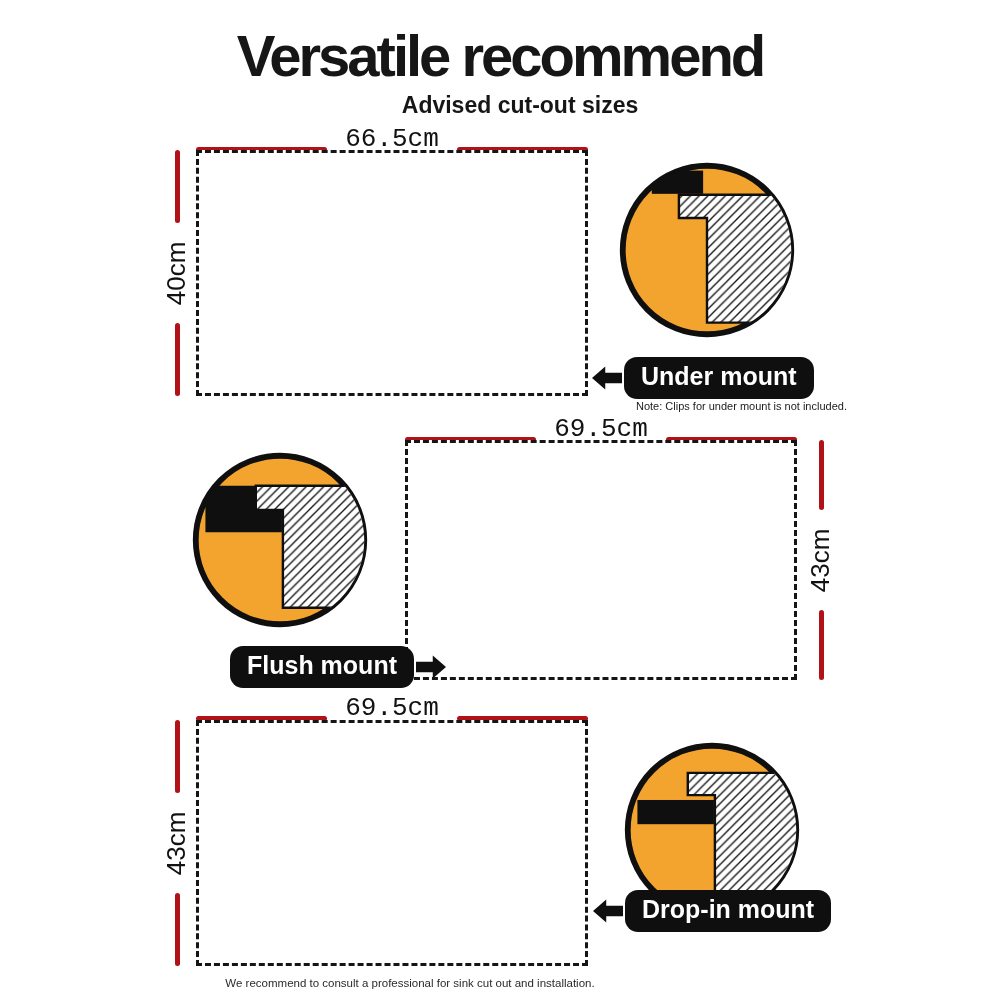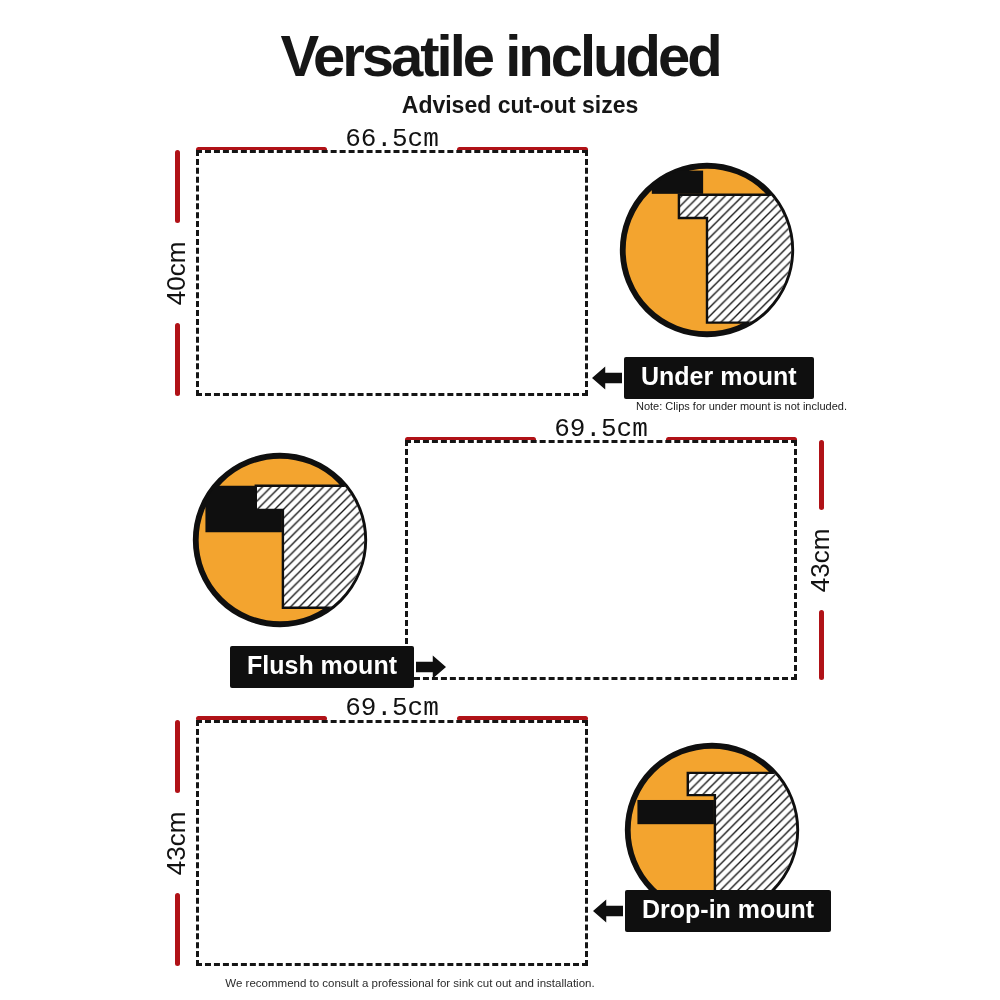--- a/index.html
+++ b/index.html
@@ -22,34 +22,34 @@
   .hline{height:5px;flex:1;background:var(--red);border-radius:3px;}
   .hdim .dim-text{font-size:26px;line-height:1;color:#121212;white-space:nowrap;}
 
   .vdim{position:absolute;width:34px;display:flex;flex-direction:column;align-items:center;gap:10px;}
   .vline{width:5px;flex:1;background:var(--red);border-radius:3px;}
   .vtext{height:80px;display:flex;align-items:center;justify-content:center;}
   .vtext span{transform:rotate(-90deg);white-space:nowrap;font-size:26px;color:#121212;}
 
   .mount-row{position:absolute;display:flex;align-items:center;gap:2px;}
   .pill{display:inline-flex;align-items:center;background:var(--ink);color:#ffffff;
-        font-size:25px;font-weight:700;padding:5px 17px 8px;border-radius:2px;white-space:nowrap;}
+        font-size:25px;font-weight:700;padding:5px 17px 8px;border-radius:13px;white-space:nowrap;}
   .arrow{display:block;}
 
   .note{position:absolute;font-size:11px;color:#1c1c1c;white-space:nowrap;}
   .footer{position:absolute;top:977px;left:0;width:820px;text-align:center;
           font-size:11.5px;color:#2b2b2b;}
   .diagram{position:absolute;}
 </style>
 </head>
 <body>
 
 <div class="canvas">
 
-  <div class="title">Versatile included</div>
+  <div class="title">Versatile recommend</div>
   <div class="subtitle">Advised cut-out sizes</div>
 
   <div class="hdim" style="left:196px;top:122px;width:392px;">
     <div class="hline"></div>
     <span class="dim-text">66.5cm</span>
     <div class="hline"></div>
   </div>
   <div class="cutout" style="left:196px;top:150px;width:392px;height:246px;"></div>
   <div class="vdim" style="left:160px;top:150px;height:246px;">
     <div class="vline"></div>

